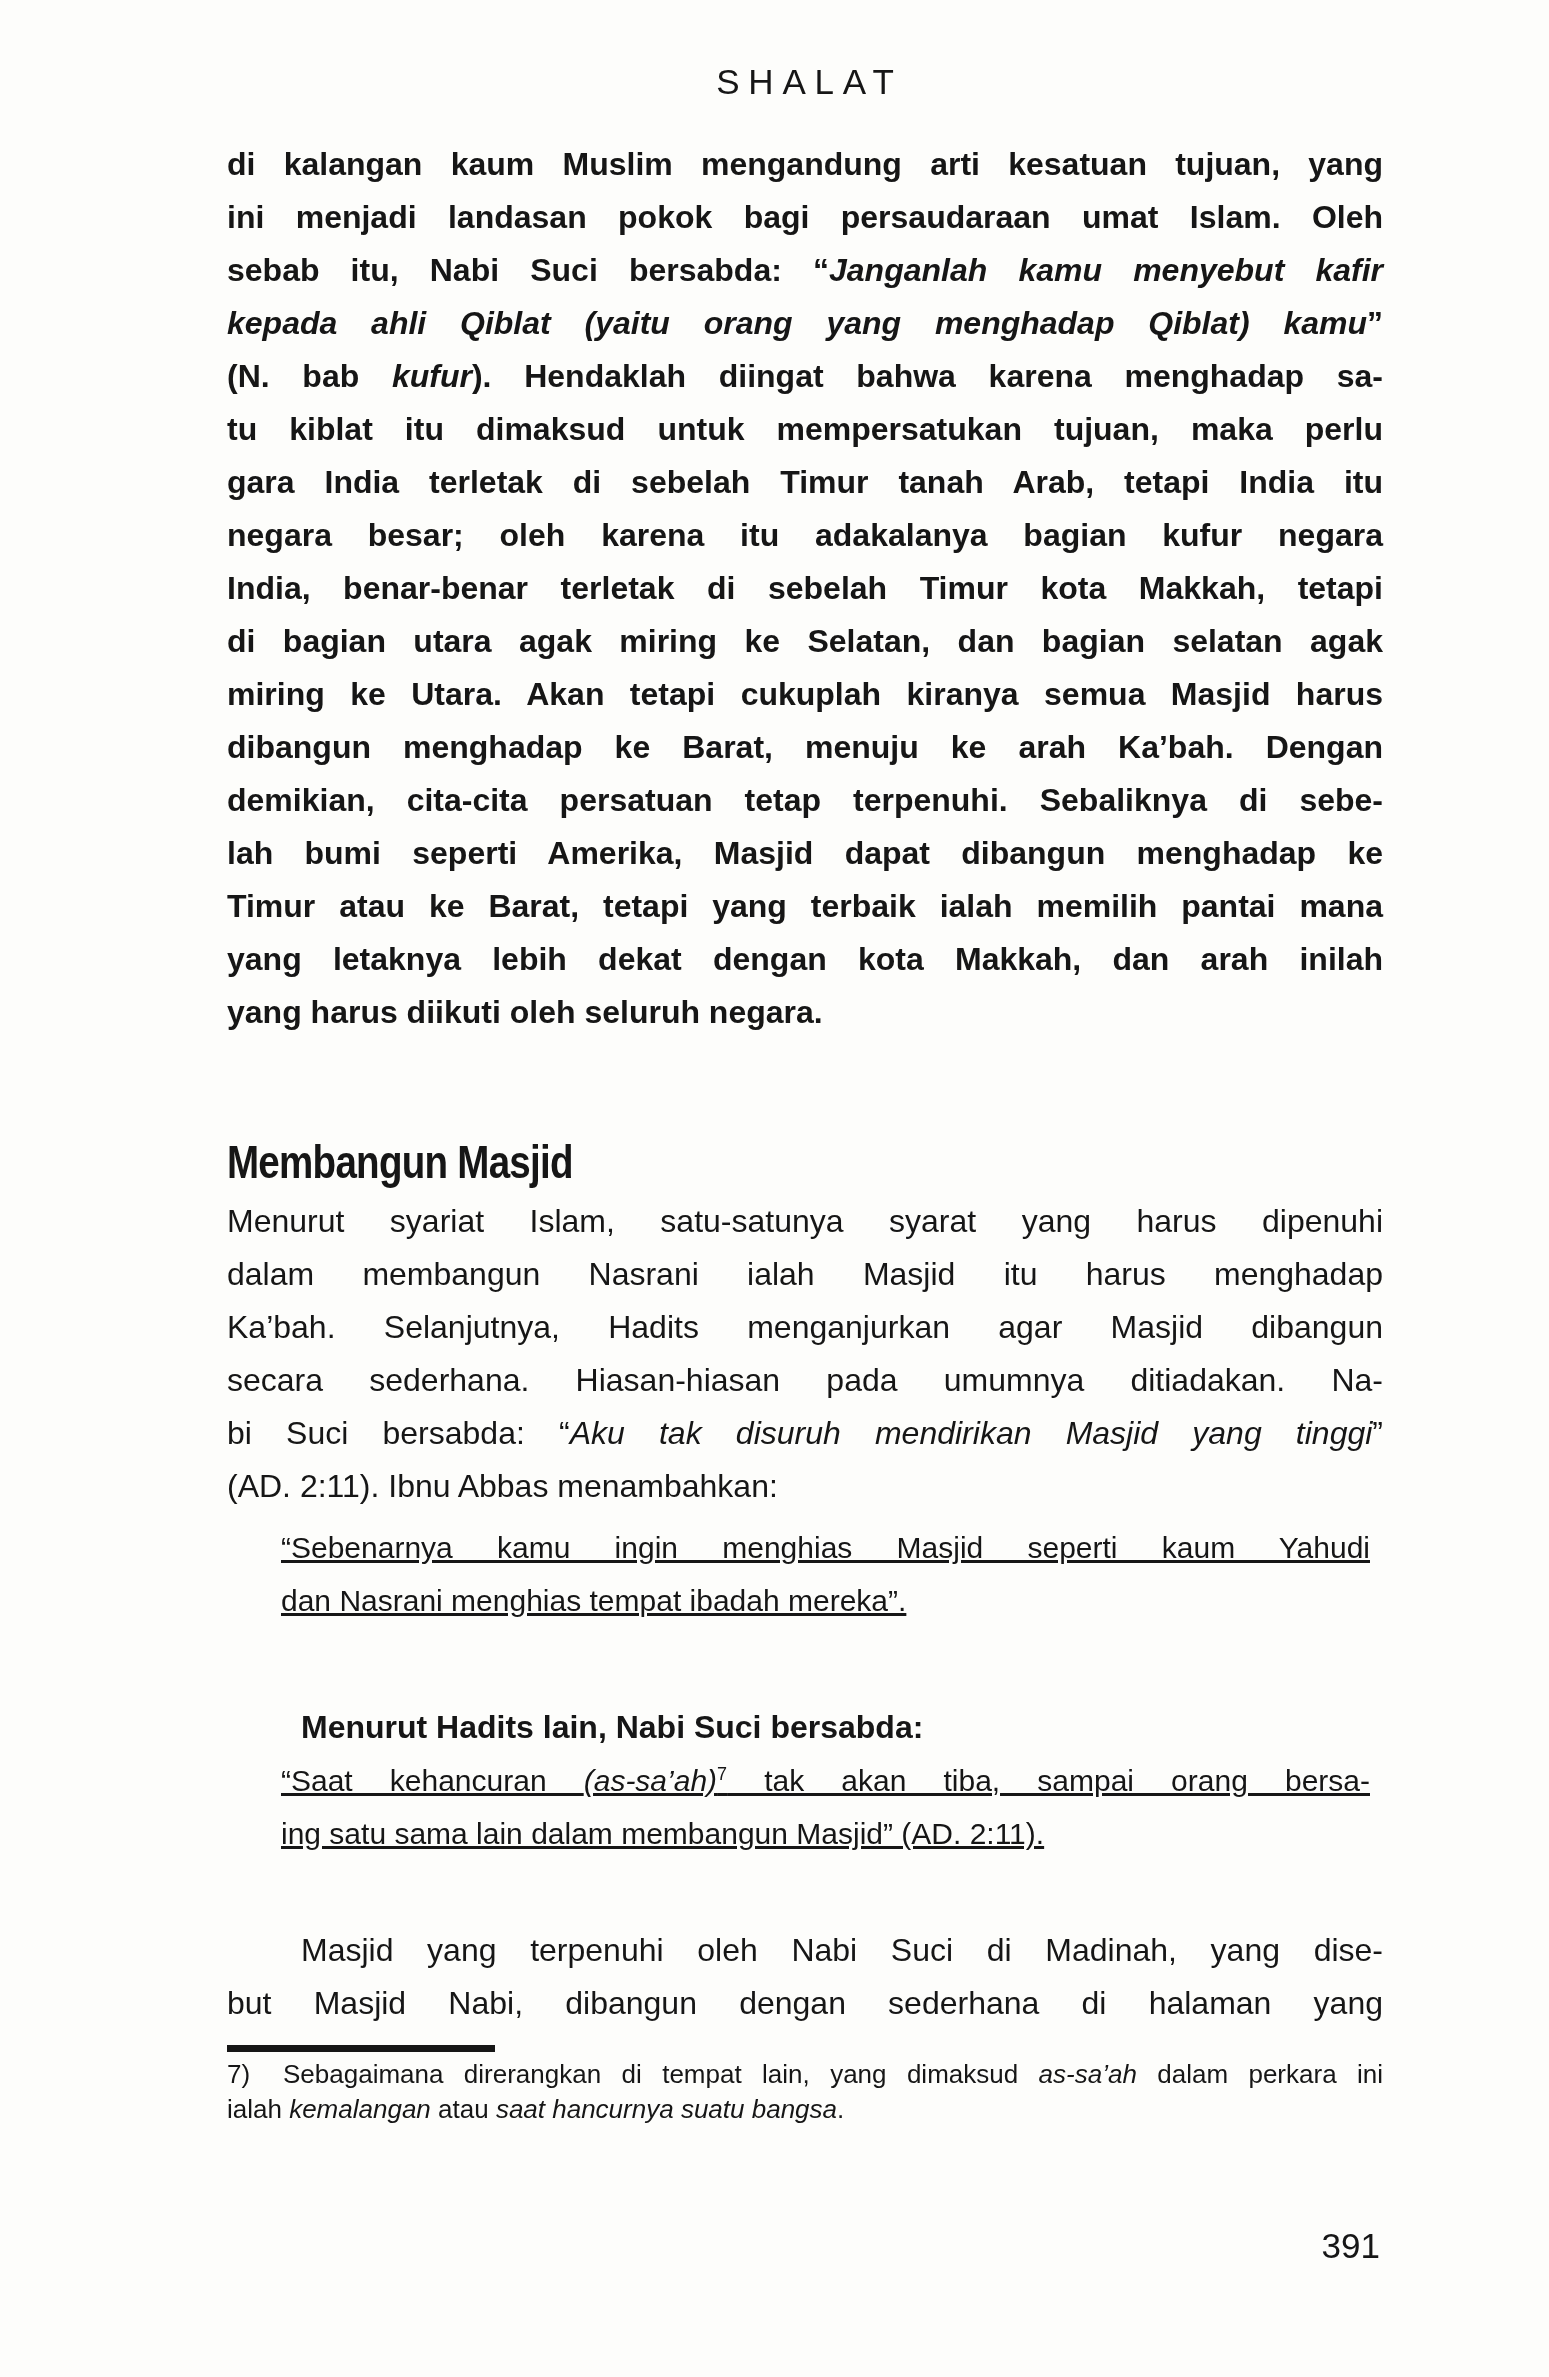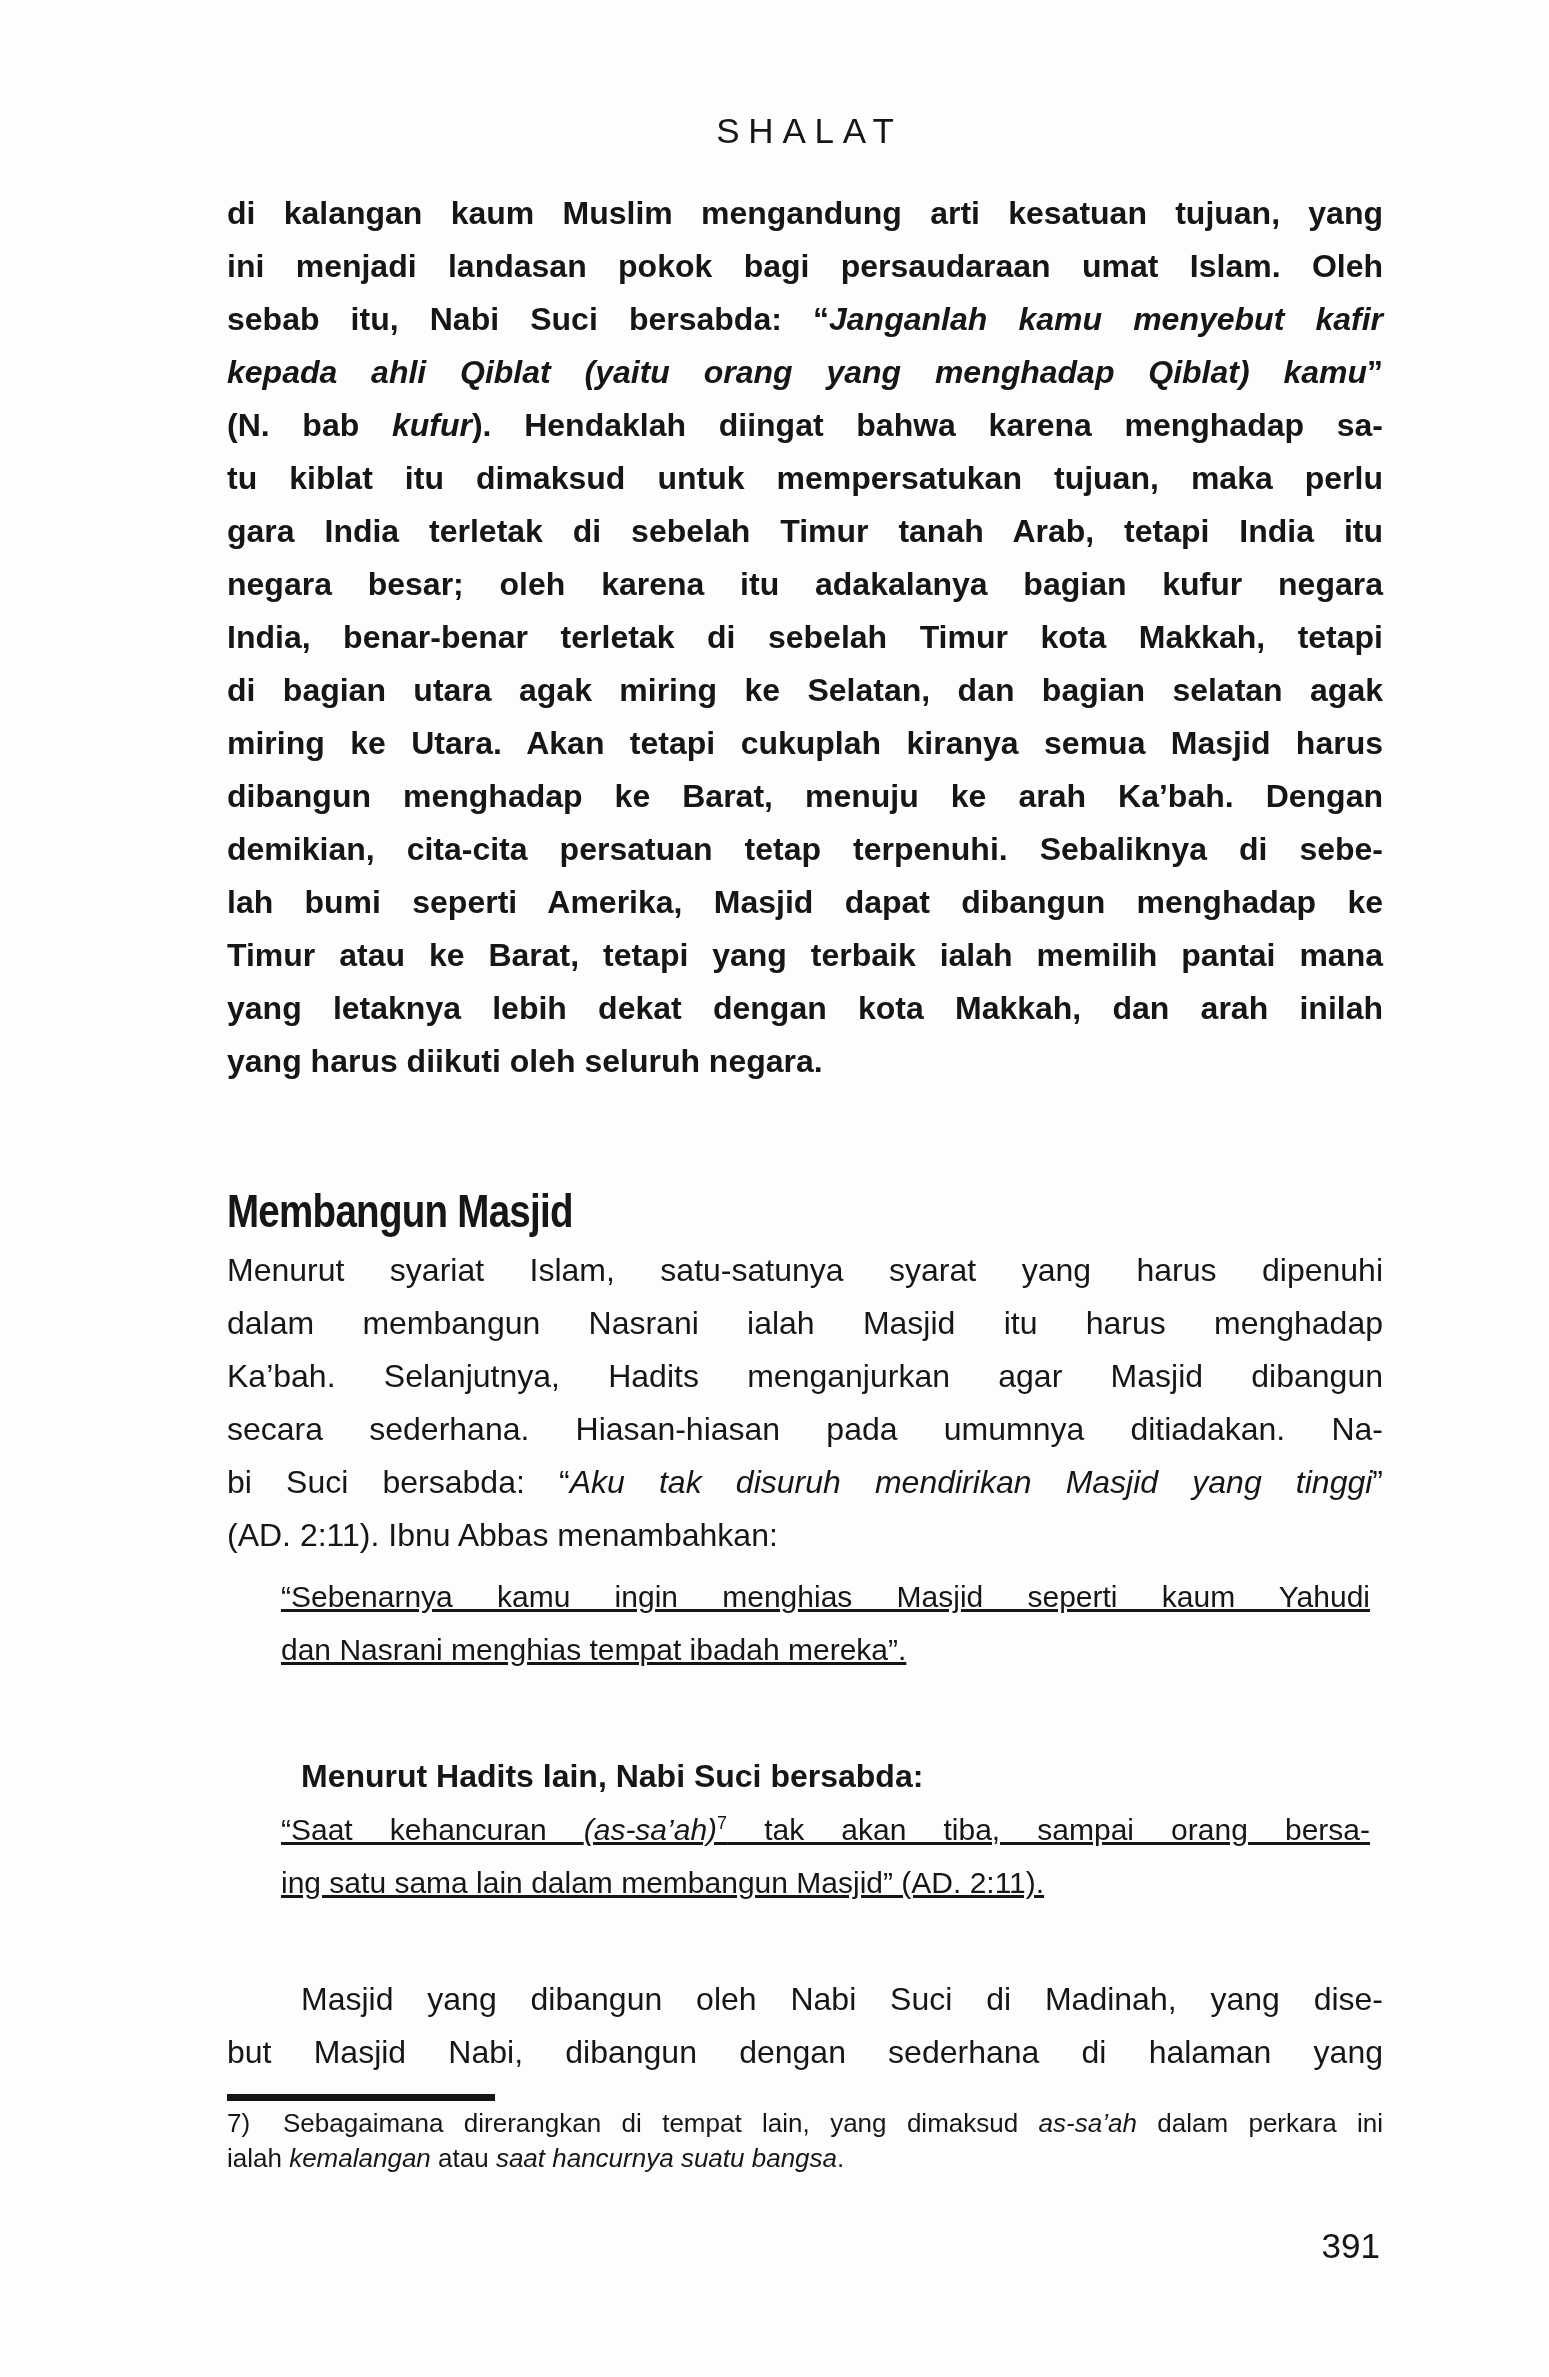--- a/index.html
+++ b/index.html
@@ -12,21 +12,21 @@
     font-family: "Liberation Sans", sans-serif;
     overflow: hidden;
   }
   .content {
     position: absolute;
     left: 227px;
     top: 0;
     width: 1156px;
   }
   .doc-title {
-    margin: 109px 0 0 0;
+    margin: 60px 0 0 0;
     font-size: 35px;
     font-weight: normal;
     line-height: 44px;
     letter-spacing: 8.8px;
     text-align: center;
     text-indent: 8.8px; 
   }
   .para, .quote, .footnote { padding: 0; }
   .tline {
     text-align: justify;
@@ -132,21 +132,21 @@
     <div class="para body p3">
         <div class="tline nojust ind"><span class="run">Menurut Hadits lain, Nabi Suci bersabda:</span></div>
       </div>
 
     <blockquote class="quote q2">
         <div class="tline"><span class="run">“Saat kehancuran </span><span class="run it">(as-sa’ah)</span><span class="run sup">7</span><span class="run"> tak akan tiba, sampai orang bersa-</span></div>
         <div class="tline nojust"><span class="run">ing satu sama lain dalam membangun Masjid” (AD. 2:11).</span></div>
       </blockquote>
 
     <div class="para body p4">
-        <div class="tline ind"><span class="run">Masjid yang dibangun oleh Nabi Suci di Madinah, yang dise-</span></div>
+        <div class="tline ind"><span class="run">Masjid yang terpenuhi oleh Nabi Suci di Madinah, yang dise-</span></div>
         <div class="tline"><span class="run">but Masjid Nabi, dibangun dengan sederhana di halaman yang</span></div>
       </div>
 
     <div class="footnote-rule"></div>
 
     <div class="footnote">
         <div class="tline"><span class="run fnm">7)</span><span class="run">Sebagaimana direrangkan di tempat lain, yang dimaksud </span><span class="run it">as-sa’ah</span><span class="run"> dalam perkara ini</span></div>
         <div class="tline nojust"><span class="run">ialah </span><span class="run it">kemalangan</span><span class="run"> atau </span><span class="run it">saat hancurnya suatu bangsa</span><span class="run">.</span></div>
       </div>
   </div>

